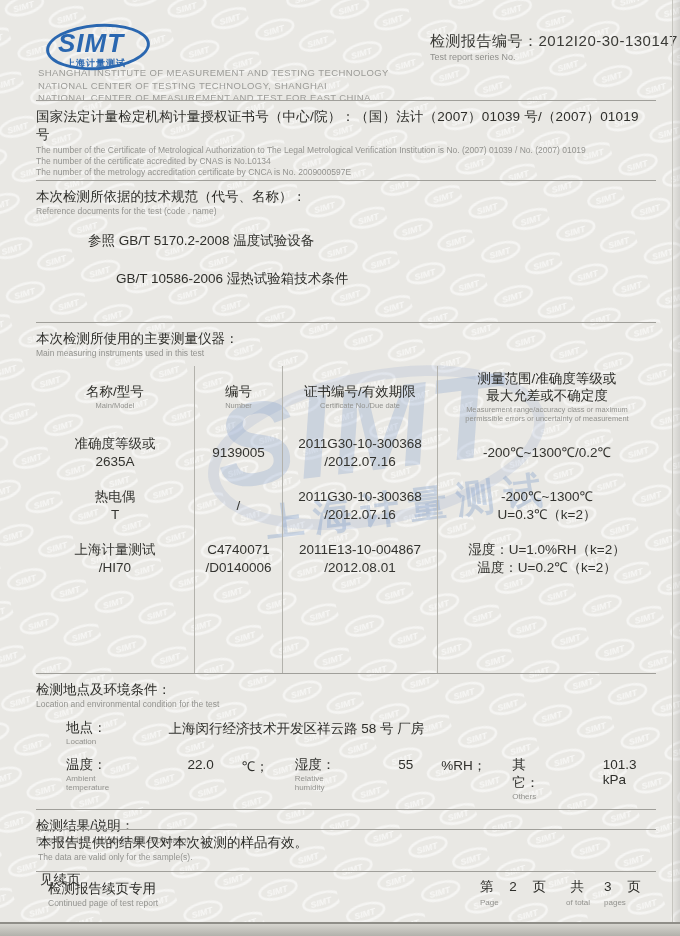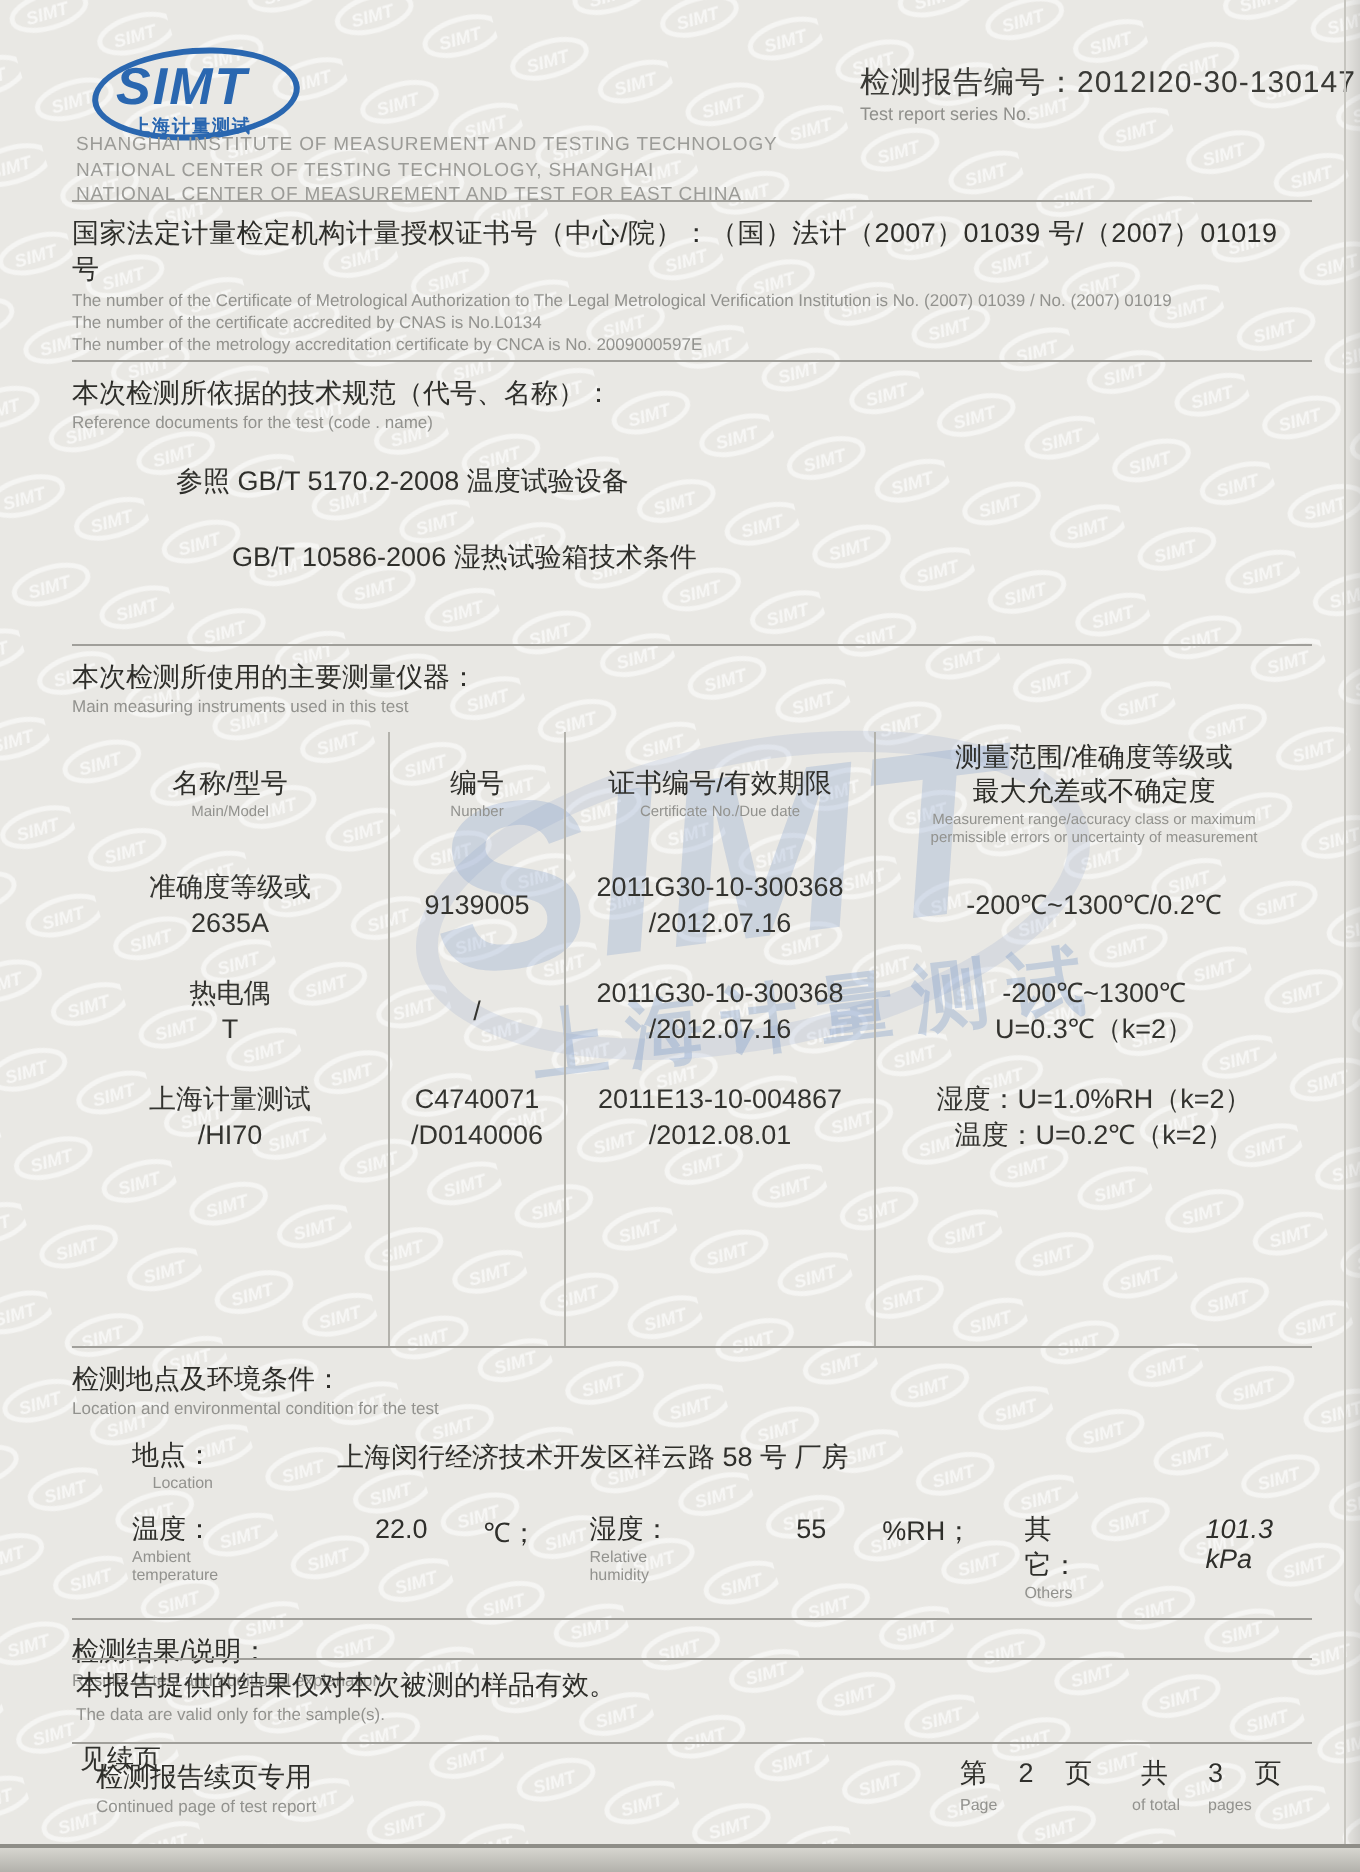--- a/index.html
+++ b/index.html
@@ -45,21 +45,21 @@
   .cell{display:flex;flex-direction:column;justify-content:center;align-items:center;
     text-align:center;padding:2px 2px;}
   .bR{border-right:1px solid #b3b2ac;}
   .cell .hzh{font-size:13.5px;color:#2e2e2a;line-height:17px;}
   .cell .hen{font-size:7.5px;color:#92928e;line-height:9px;margin-top:1px;}
   .cell .ln{font-size:13.5px;line-height:17.5px;color:#33332f;white-space:nowrap;}
   .hd{height:56px;}
   .rw{height:49px;}
   .filler{height:84px;}
   
-  .env-loc{display:flex;margin:10px 0 0 30px;align-items:flex-start;text-align:right;}
+  .env-loc{display:flex;margin:10px 0 0 30px;align-items:flex-start;}
   .lbl{display:flex;flex-direction:column;}
   .lbl .zh{font-size:13.5px;}
   .lbl .en{font-size:8px;margin-top:0px;}
   .env-loc .val{font-size:13.5px;margin-left:62px;margin-top:1px;}
   .env-cond{display:flex;margin:10px 0 0 30px;align-items:flex-start;}
   .env-cond .v{font-size:13.5px;margin-top:1px;}
   
   .result-content{margin:26px 0 0 4px;font-size:13.5px;}
   
   .foot-line1{position:absolute;top:829px;left:36px;right:24px;}
@@ -247,21 +247,21 @@
       <div class="lbl" style="margin-left:26px;">
         <div class="zh">湿度：</div>
         <div class="en">Relative humidity</div>
       </div>
       <div class="v" style="margin-left:50px;">55</div>
       <div class="v" style="margin-left:28px;">%RH；</div>
       <div class="lbl" style="margin-left:26px;">
         <div class="zh">其它：</div>
         <div class="en">Others</div>
       </div>
-      <div class="v" style="margin-left:55px;font-style:italic;">101.3 kPa</div>
+      <div class="v" style="margin-left:55px;">101.3 kPa</div>
     </div>
 
     <hr class="hline" style="margin-top:8px;">
 
     <div class="sect-title">
       <div class="zh">检测结果/说明：</div>
       <div class="en">Results of test and additional explanation</div>
     </div>
     <div class="result-content">见续页</div>
   </div>

